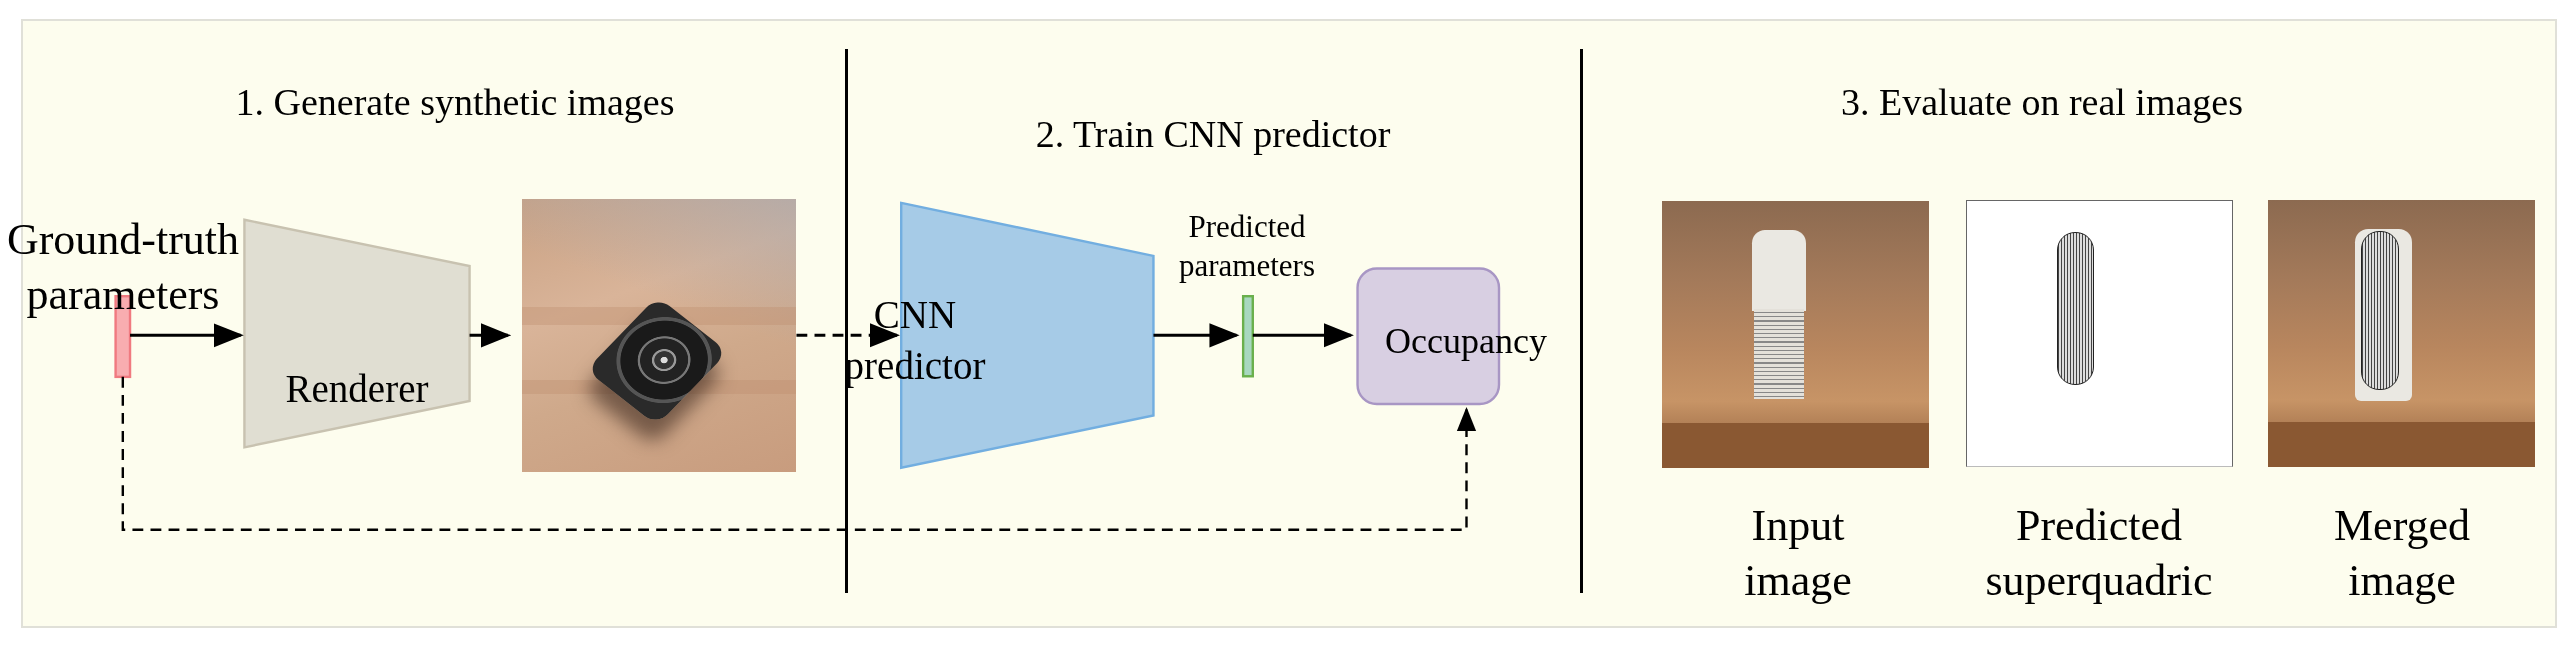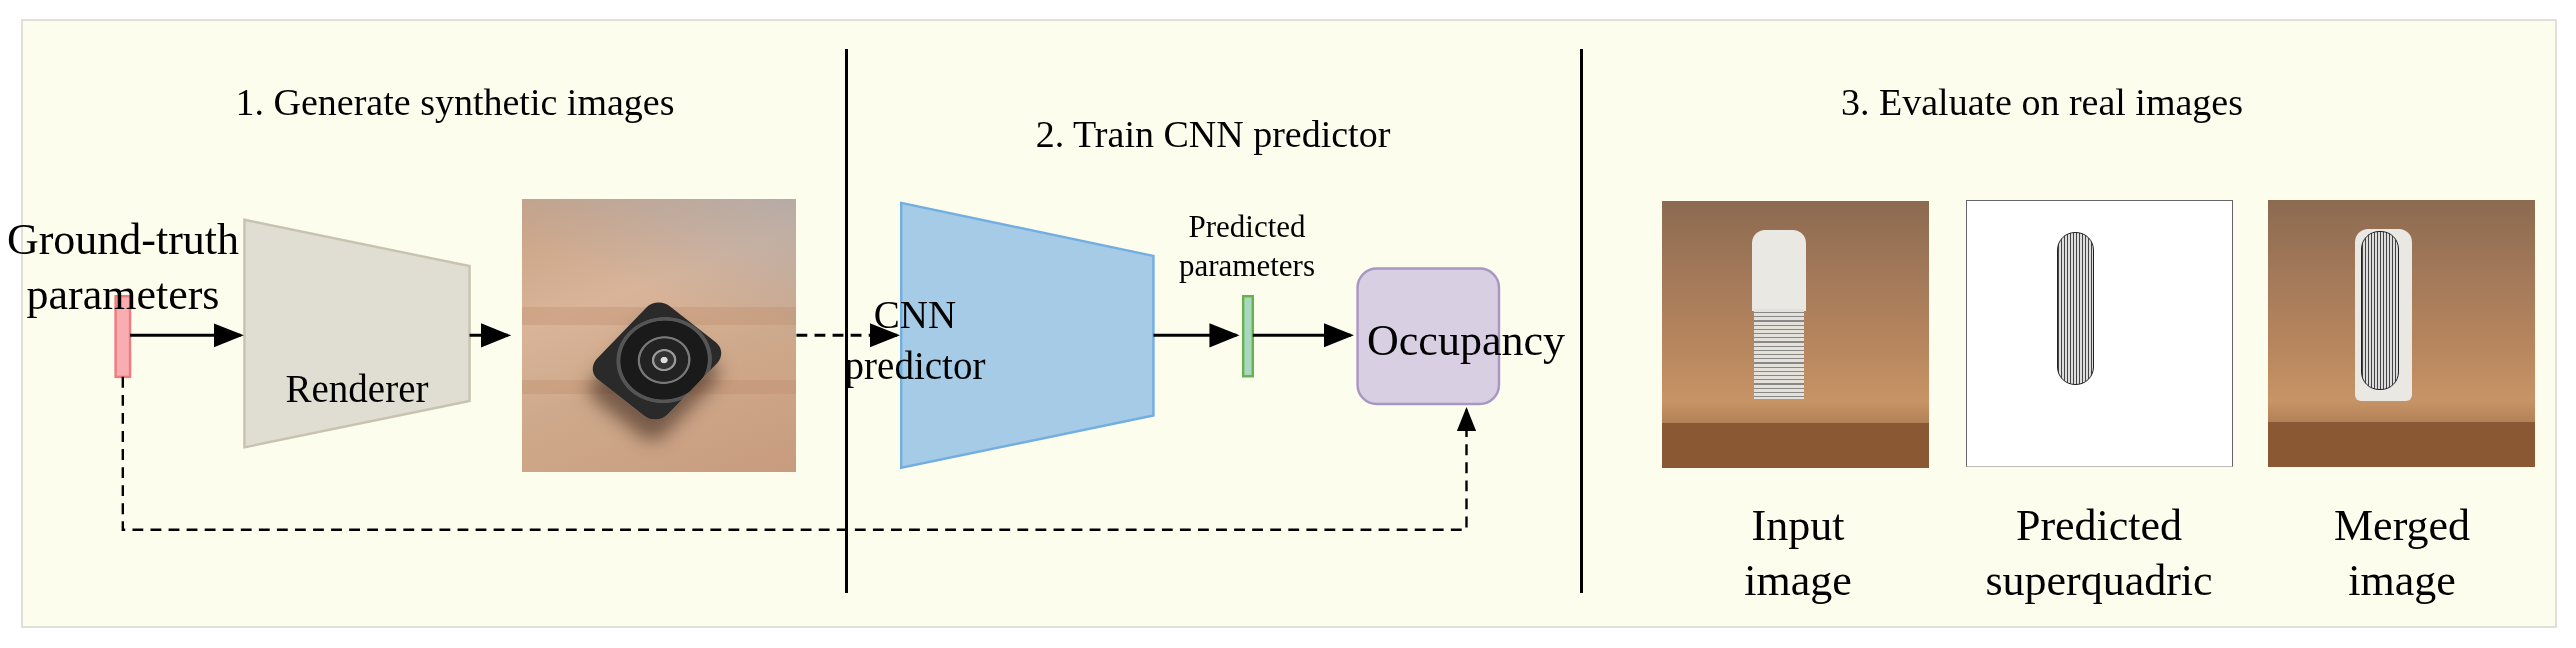--- a/index.html
+++ b/index.html
@@ -69,21 +69,21 @@
 </div>
 
 <div class="biglabel" style="left:915px; top:341px;">
   <div>CNN</div>
   <div>predictor</div>
 </div>
 <div class="label" style="left:1247px; top:208px; font-size:31px;">
   <div>Predicted</div>
   <div>parameters</div>
 </div>
-<div class="biglabel" style="left:1466px; top:341px; font-size:44px;">
+<div class="biglabel" style="left:1466px; top:341px; font-size:36px;">
   <div>Occupancy</div>
 </div>
 
 <svg class="overlay" width="2576" height="649" viewBox="0 0 4279 1078">
   <defs>
     <marker id="arrow2" markerWidth="10" markerHeight="10" refX="9" refY="5" orient="auto" markerUnits="strokeWidth">
       <path d="M0,1 L10,5 L0,9 z" fill="#000"></path>
     </marker>
   </defs>
 </svg>

